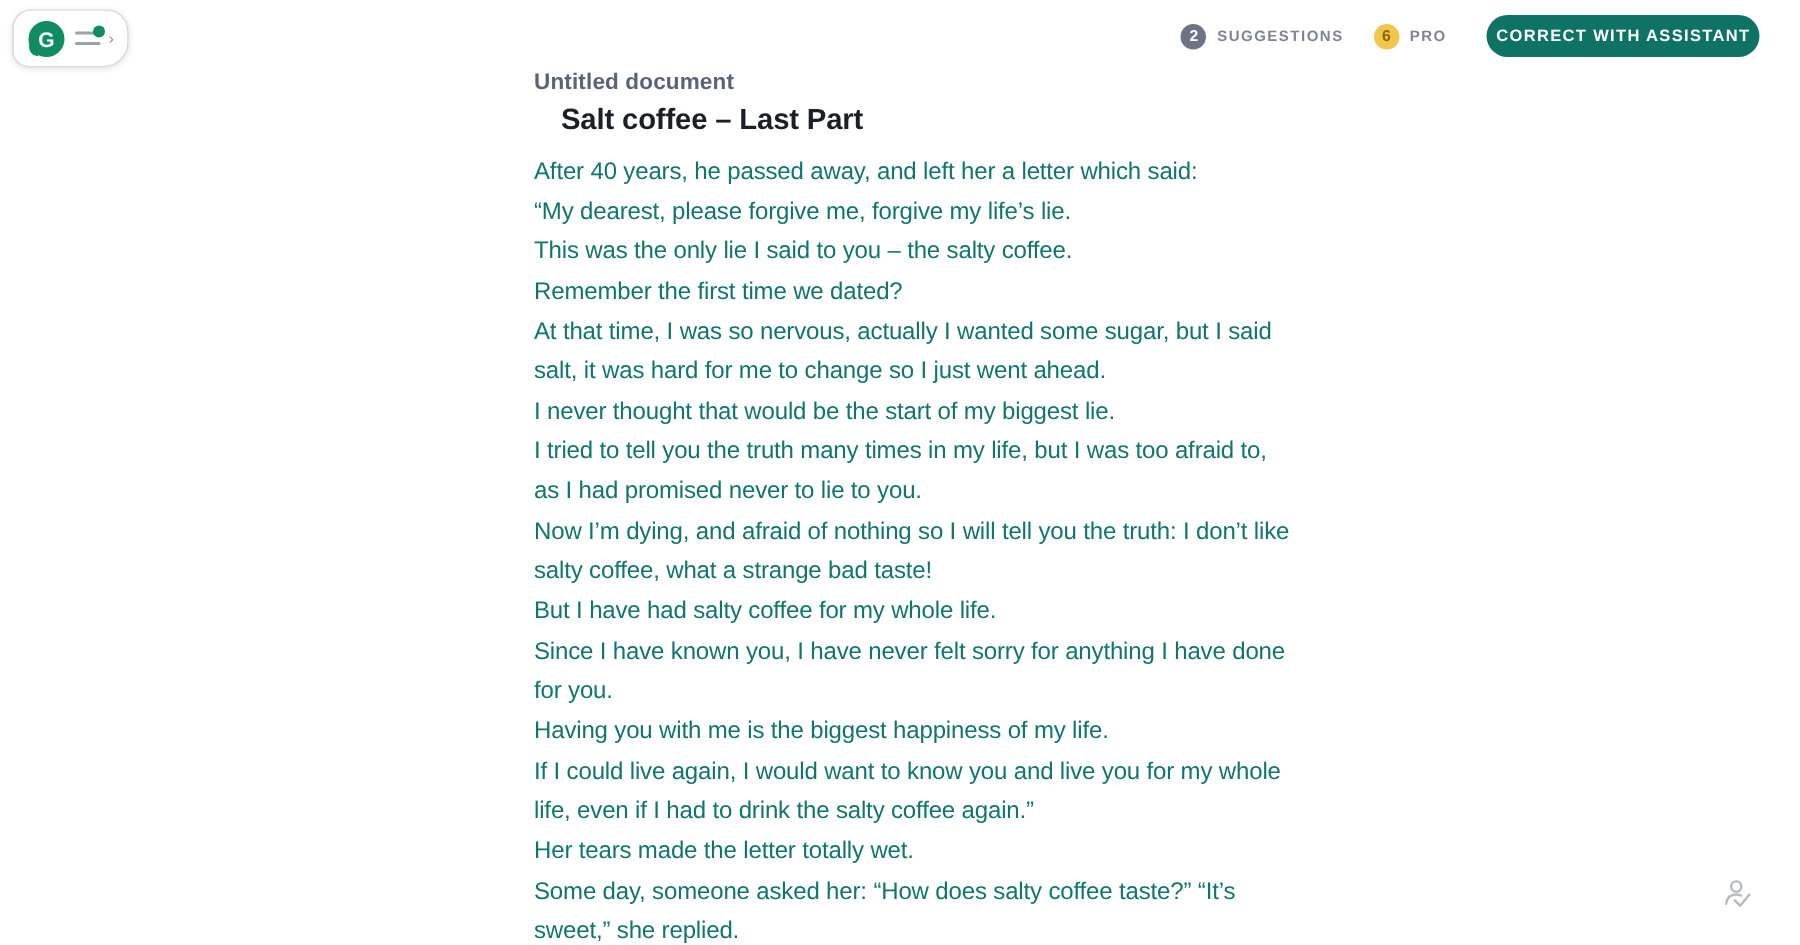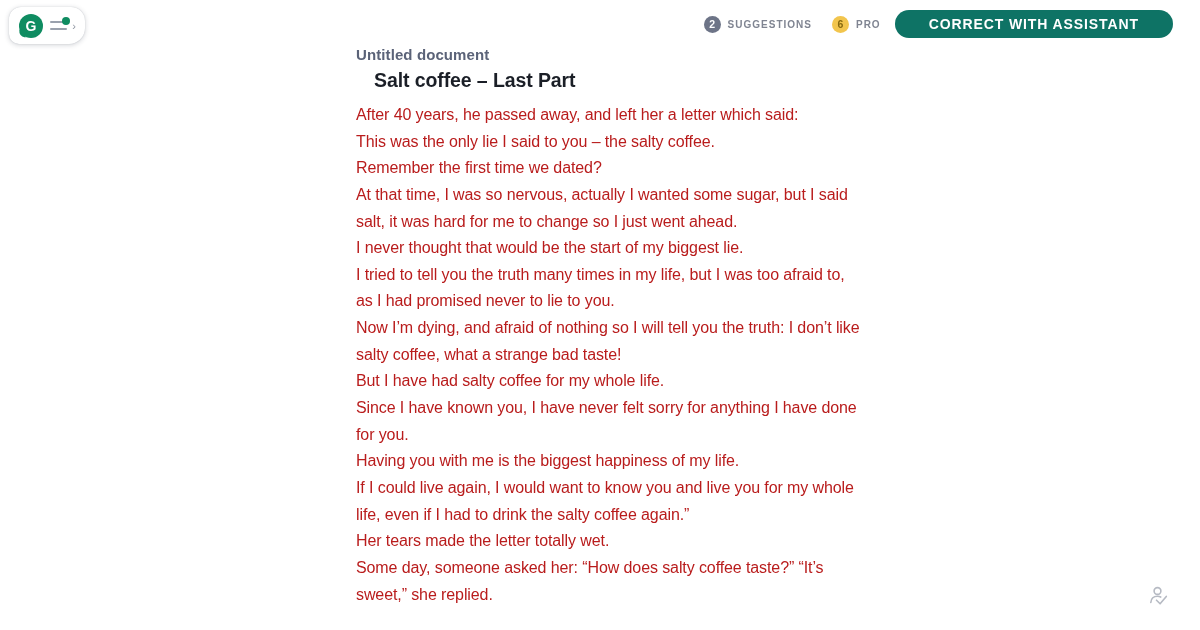--- a/index.html
+++ b/index.html
@@ -32,31 +32,31 @@
     font-weight: 700; color: #5b6378; letter-spacing: .1px; cursor: text; margin-top: 32px; }
   .header-right { position: absolute; right: 27px; top: 10px; height: 28px;
     display: flex; align-items: center; }
   .count-badge { width: 17px; height: 17px; border-radius: 50%;
     display: flex; align-items: center; justify-content: center;
     font-size: 10.5px; font-weight: 700; cursor: pointer; }
   .count-badge.gray { background: #6d7487; color: #fff; }
   .count-badge.yellow { background: #f2c54d; color: #86690f; margin-left: 20px; }
   .meta-label { font-size: 10px; font-weight: 600; letter-spacing: 1px;
     color: #7f8491; margin-left: 7px; }
-  .assistant-btn { margin-left: 14px; height: 28px; padding: 0 34px;
+  .assistant-btn { margin-left: 27px; height: 28px; padding: 0 6px;
     border: none; border-radius: 14px; background: var(--accent-teal); color: #fff;
-    font-family: "Liberation Sans", sans-serif; font-size: 14px; font-weight: 700;
+    font-family: "Liberation Sans", sans-serif; font-size: 11px; font-weight: 700;
     letter-spacing: .9px; cursor: pointer; }
 
   
   .doc-heading { position: absolute; left: 374px; top: 69px; font-size: 19.5px;
     font-weight: 700; color: #1b1f27; letter-spacing: -.1px; cursor: text; }
   .doc-lines { position: absolute; left: 356px; top: 102px; width: 560px; cursor: text; }
   .line { height: 26.65px; line-height: 26.65px; white-space: pre;
-    font-size: 16px; color: #b91c1c; letter-spacing: -.1px; }
+    font-size: 16px; color: #0f766e; letter-spacing: -.1px; }
   .u { text-decoration-thickness: 2px;
     text-underline-offset: 3.5px; cursor: pointer; }
   .u-blue { text-decoration-color: var(--underline-blue); }
   .u-red  { text-decoration-color: var(--underline-red); }
 
   
   .floating-icon { position: absolute; right: 28px; bottom: 20px; width: 26px; height: 26px;
     cursor: pointer; }
 </style>
 </head>
@@ -81,20 +81,21 @@
     <span class="meta-label">SUGGESTIONS</span>
     <span class="count-badge yellow">6</span>
     <span class="meta-label">PRO</span>
     <button class="assistant-btn">CORRECT WITH ASSISTANT</button>
   </div>
 
   <h1 class="doc-heading">Salt coffee – Last Part</h1>
 
   <div class="doc-lines" id="doc-lines">
       <div class="line"><span>After 40 years, he passed away, and left her a letter which said:</span></div>
+      <div class="line"><span>“My dearest, please forgive me, forgive my life’s lie.</span></div>
       <div class="line"><span>This was the only lie I said to you – the salty coffee.</span></div>
       <div class="line"><span>Remember the first time we dated?</span></div>
       <div class="line"><span>At that time, I was so nervous</span><span class="u u-blue">, actually</span><span> I wanted some sugar, but I said</span></div>
       <div class="line"><span>salt</span><span class="u u-blue">, it</span><span> was hard for me to change so I just went ahead.</span></div>
       <div class="line"><span>I never thought that would be the start of my biggest lie.</span></div>
       <div class="line"><span>I tried to tell you the truth many times </span><span class="u u-blue">in my life</span><span>, but I was too afraid to,</span></div>
       <div class="line"><span>as I had promised never to lie to you.</span></div>
       <div class="line"><span>Now I’m dying</span><span class="u u-red">, </span><span>and afraid of nothing so I will tell you the truth: I don’t like</span></div>
       <div class="line"><span>salty coffee</span><span class="u u-red">, what</span><span> a strange bad taste!</span></div>
       <div class="line"><span>But I have had salty coffee for my whole life.</span></div>

